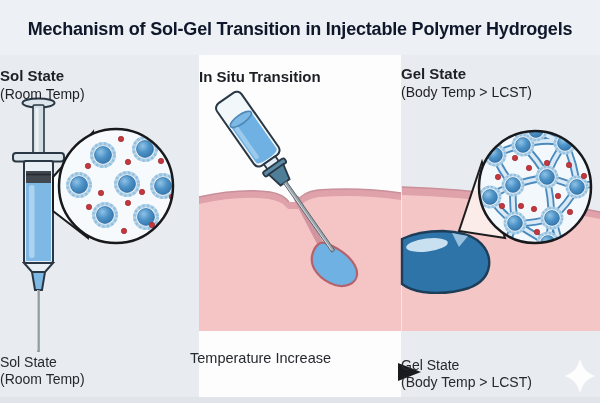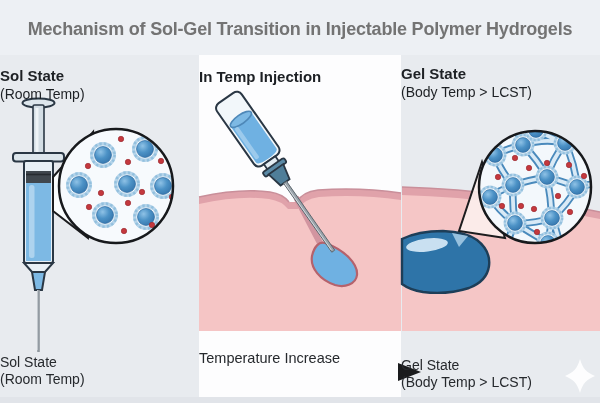--- a/index.html
+++ b/index.html
@@ -7,31 +7,31 @@
     position:relative;width:600px;height:403px;overflow:hidden;
     background:#e8ebef;
     font-family:"Liberation Sans","DejaVu Sans",sans-serif;
     color:#1d2024;
   }
   .titleband{position:absolute;left:0;top:0;width:600px;height:55px;background:#edf0f4;}
   .midcol{position:absolute;left:199px;top:55px;width:202px;height:348px;background:#fdfdfe;}
   .bottomband{position:absolute;left:0;top:397px;width:600px;height:6px;background:#e1e4e9;}
   .fig-title{
     position:absolute;left:0;top:19px;width:600px;text-align:center;
-    font-size:18px;font-weight:bold;letter-spacing:-0.2px;color:#737373;
+    font-size:18px;font-weight:bold;letter-spacing:-0.2px;color:#0f172a;
   }
   .hdr,.lbl{position:absolute;}
   .hdr .b{font-size:15px;font-weight:bold;line-height:18px;}
   .hdr .s{font-size:14px;line-height:18px;}
   .hdr-left{left:0;top:67px;width:199px;}
   .hdr-mid{left:199px;top:68px;width:202px;}
   .hdr-right{left:401px;top:65px;width:199px;}
   .lbl{font-size:14px;line-height:17px;color:#26292d;}
   .lbl-left{left:0;top:354px;width:199px;}
-  .lbl-mid{left:199px;top:350px;width:180px;font-size:14.5px;}
+  .lbl-mid{left:190px;top:350px;width:180px;font-size:14.5px;}
   .lbl-right{left:401px;top:357px;width:199px;}
   svg.art{position:absolute;left:0;top:0;}
 </style>
 </head>
 <body>
 
 <div class="stage">
 
   <div class="titleband"></div>
   <div class="midcol"></div>
@@ -203,21 +203,21 @@
     <path d="M580,359 C583,369 586,372 595,376 C586,380 583,383 580,393 C577,383 574,380 565,376 C574,372 577,369 580,359 Z" fill="#ffffff" opacity="0.9"></path>
   </svg>
 
   <div class="fig-title">Mechanism of Sol-Gel Transition in Injectable Polymer Hydrogels</div>
 
   <div class="hdr hdr-left">
     <div class="b">Sol State</div>
     <div class="s">(Room Temp)</div>
   </div>
   <div class="hdr hdr-mid">
-    <div class="b">In Temp Injection</div>
+    <div class="b">In Situ Transition</div>
   </div>
   <div class="hdr hdr-right">
     <div class="b">Gel State</div>
     <div class="s">(Body Temp &gt; LCST)</div>
   </div>
 
   <div class="lbl lbl-left">
     <div>Sol State</div>
     <div>(Room Temp)</div>
   </div>

